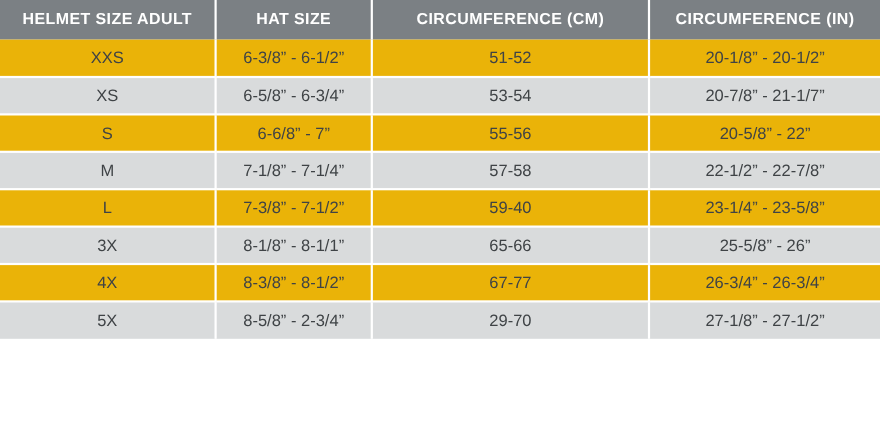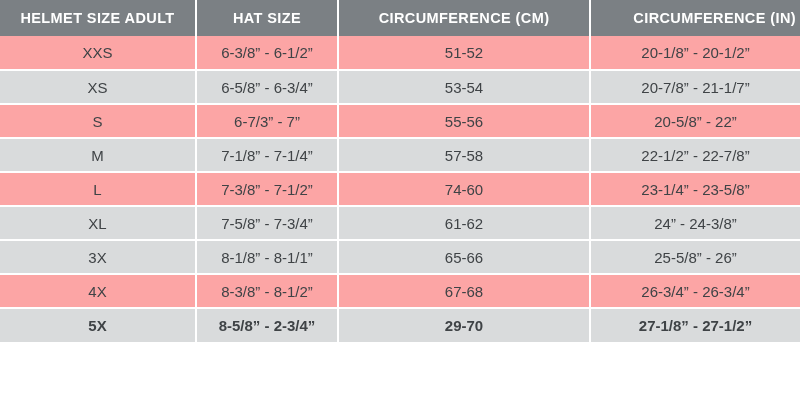--- a/index.html
+++ b/index.html
@@ -31,43 +31,41 @@
     letter-spacing: 0.4px;
     text-align: center;
     height: 36px;
     padding: 0 4px;
     border-right: 2px solid #ffffff;
     box-sizing: border-box;
     white-space: nowrap;
   }
   .size-table thead th:last-child {
     border-right: none;
-    text-align: right;
   }
 
   .size-table tbody td {
     height: 34px;
     font-size: 15px;
     color: #3f4346;
     text-align: center;
     padding: 0 4px;
     border-bottom: 2px solid #ffffff;
     border-right: 2px solid #ffffff;
     box-sizing: border-box;
     white-space: nowrap;
   }
   .size-table tbody td:last-child {
     border-right: none;
   }
   .size-table tbody tr:last-child td {
     border-bottom: none;
-    font-weight: bold;
   }
   .size-table tbody tr.odd td {
-    background: #fca5a5;
+    background: #eab308;
   }
   .size-table tbody tr.even td {
     background: #d9dbdc;
   }
 </style>
 </head>
 <body>
 
 <table class="size-table">
   <colgroup>
@@ -92,52 +90,46 @@
       <td>20-1/8” - 20-1/2”</td>
     </tr>
     <tr class="even">
       <td>XS</td>
       <td>6-5/8” - 6-3/4”</td>
       <td>53-54</td>
       <td>20-7/8” - 21-1/7”</td>
     </tr>
     <tr class="odd">
       <td>S</td>
-      <td>6-7/3” - 7”</td>
+      <td>6-6/8” - 7”</td>
       <td>55-56</td>
       <td>20-5/8” - 22”</td>
     </tr>
     <tr class="even">
       <td>M</td>
       <td>7-1/8” - 7-1/4”</td>
       <td>57-58</td>
       <td>22-1/2” - 22-7/8”</td>
     </tr>
     <tr class="odd">
       <td>L</td>
       <td>7-3/8” - 7-1/2”</td>
-      <td>74-60</td>
+      <td>59-40</td>
       <td>23-1/4” - 23-5/8”</td>
-    </tr>
-    <tr class="even">
-      <td>XL</td>
-      <td>7-5/8” - 7-3/4”</td>
-      <td>61-62</td>
-      <td>24” - 24-3/8”</td>
     </tr>
     <tr class="even">
       <td>3X</td>
       <td>8-1/8” - 8-1/1”</td>
       <td>65-66</td>
       <td>25-5/8” - 26”</td>
     </tr>
     <tr class="odd">
       <td>4X</td>
       <td>8-3/8” - 8-1/2”</td>
-      <td>67-68</td>
+      <td>67-77</td>
       <td>26-3/4” - 26-3/4”</td>
     </tr>
     <tr class="even">
       <td>5X</td>
       <td>8-5/8” - 2-3/4”</td>
       <td>29-70</td>
       <td>27-1/8” - 27-1/2”</td>
     </tr>
   </tbody>
 </table>

